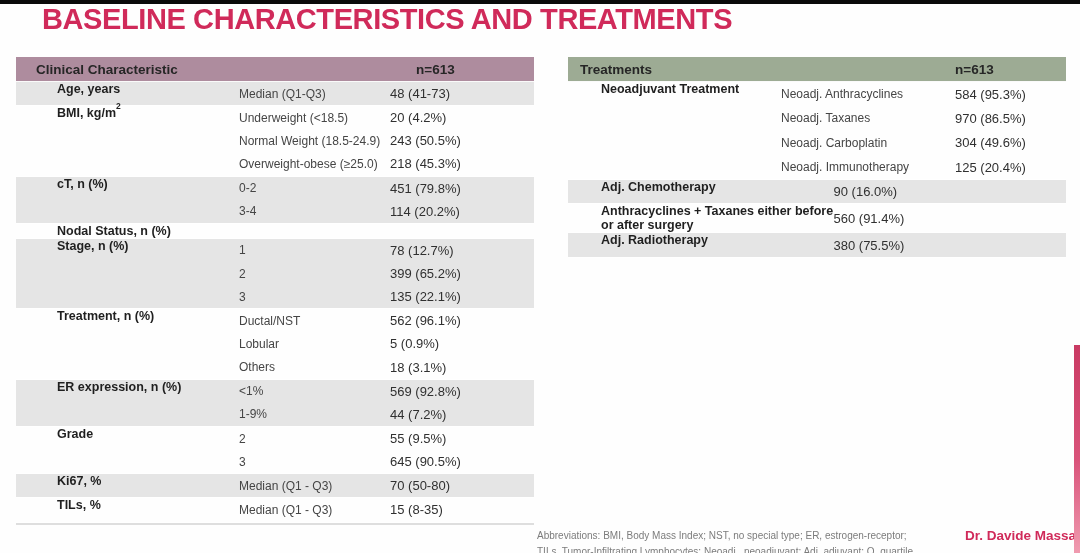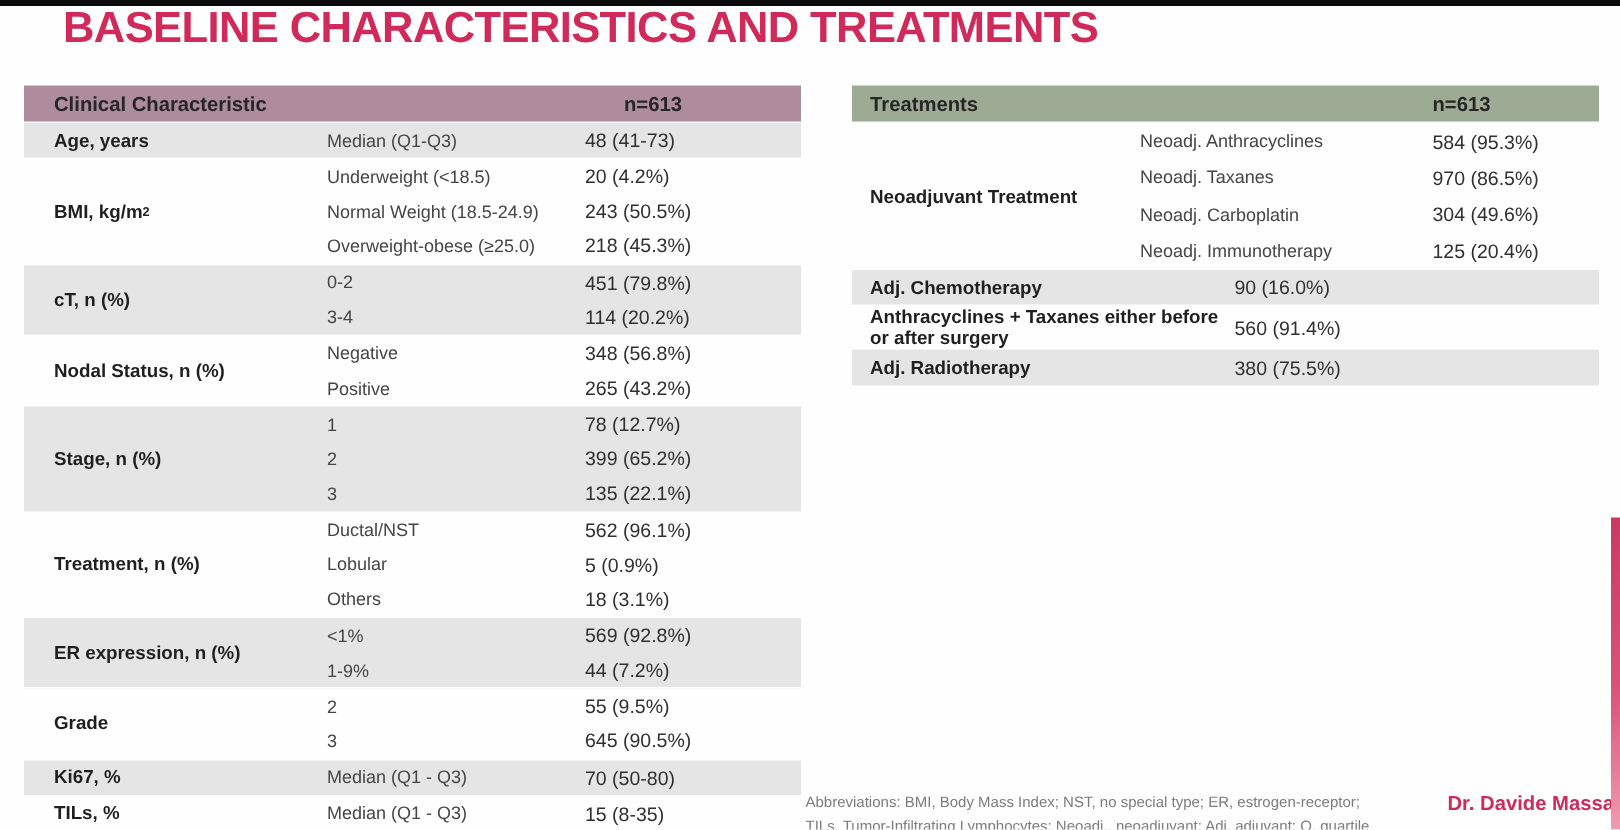--- a/index.html
+++ b/index.html
@@ -33,22 +33,22 @@
   .table.left .thead{background:var(--mauve);}
   .table.right .thead{background:var(--sage);}
   .table.left .thead .th-label{padding-left:20px;flex:1;}
   .table.left .thead .th-value{width:144px;padding-left:26px;}
   .table.right .thead .th-label{padding-left:12px;flex:1;}
   .table.right .thead .th-value{width:111px;}
   .tgroup{display:flex;border-bottom:1px solid #ffffff;}
   .tgroup.gray{background:var(--row-gray);}
   .tgroup.white{background:#fefefe;}
   .g-label{
-    display:flex;align-items:center;
-    font-weight:bold;font-size:12.5px;color:var(--ink);line-height:14px;
+    display:flex;
+    font-weight:bold;font-size:12.5px;color:var(--ink);line-height:14px;margin-left:21px;
   }
   .table.left .g-label{width:202px;padding-left:20px;}
   .table.right .g-label{width:192px;padding-left:12px;}
   .tgroup.single .g-label{flex:1;width:auto;}
   .g-label sup{font-size:8.5px;line-height:0;}
   .g-rows{flex:1;display:flex;flex-direction:column;justify-content:center;}
   .subrow{display:flex;align-items:center;}
   .table.left .subrow{height:23.15px;}
   .table.right .subrow{height:24.3px;}
   .table.right .tgroup.single .subrow{height:23.3px;}
@@ -129,30 +129,20 @@
             <div class="subrow">
               <span class="sub">3-4</span>
               <span class="val">114 (20.2%)</span>
             </div>
           </div>
         </div>
         <div class="tgroup white">
           <div class="g-label">
             <span>Nodal Status, n (%)</span>
           </div>
-          <div class="g-rows">
-            <div class="subrow">
-              <span class="sub">Negative</span>
-              <span class="val">348 (56.8%)</span>
-            </div>
-            <div class="subrow">
-              <span class="sub">Positive</span>
-              <span class="val">265 (43.2%)</span>
-            </div>
-          </div>
         </div>
         <div class="tgroup gray">
           <div class="g-label">
             <span>Stage, n (%)</span>
           </div>
           <div class="g-rows">
             <div class="subrow">
               <span class="sub">1</span>
               <span class="val">78 (12.7%)</span>
             </div>

